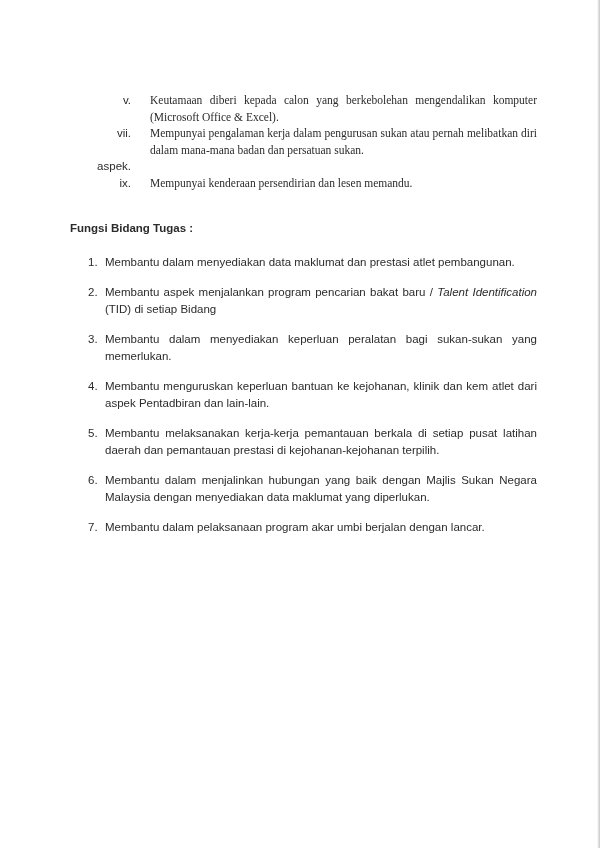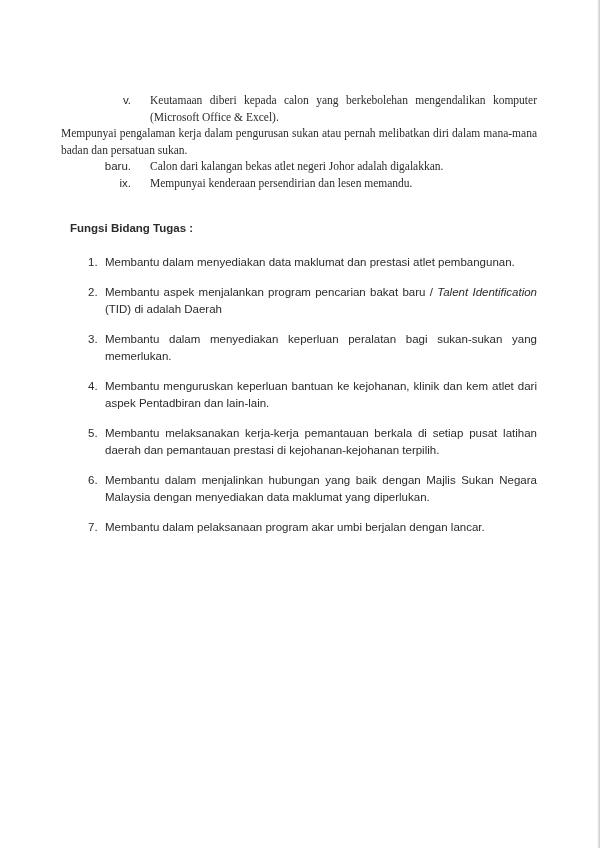--- a/index.html
+++ b/index.html
@@ -80,42 +80,42 @@
 <div class="page">
 
   <ul class="roman-list">
     <li>
       <span class="marker">v.</span>
       <span class="item-text">Keutamaan diberi kepada calon yang berkebolehan mengendalikan komputer (Microsoft Office &amp; Excel).</span>
     </li>
     <li>
     </li>
     <li>
+      <span class="marker">vii.</span>
       <span class="item-text">Mempunyai pengalaman kerja dalam pengurusan sukan atau pernah melibatkan diri dalam mana-mana badan dan persatuan sukan.</span>
     </li>
     <li>
-      <span class="marker">baru.</span>
-      <span class="item-text">Calon dari kalangan bekas atlet negeri Johor adalah digalakkan.</span>
+      <span class="marker">aspek.</span>
     </li>
     <li>
       <span class="marker">ix.</span>
       <span class="item-text">Mempunyai kenderaan persendirian dan lesen memandu.</span>
     </li>
   </ul>
 
   <h2 class="section-heading">Fungsi Bidang Tugas :</h2>
 
   <ol class="numbered-list">
     <li>
       <span class="num-marker">1.</span>
       <span class="item-text">Membantu dalam menyediakan data maklumat dan prestasi atlet pembangunan.</span>
     </li>
     <li>
       <span class="num-marker">2.</span>
-      <span class="item-text"><span>Membantu aspek menjalankan program pencarian bakat baru / </span><em>Talent Identification</em><span> (TID) di adalah Daerah</span></span>
+      <span class="item-text"><span>Membantu aspek menjalankan program pencarian bakat baru / </span><em>Talent Identification</em><span> (TID) di setiap Bidang</span></span>
     </li>
     <li>
       <span class="num-marker">3.</span>
       <span class="item-text">Membantu dalam menyediakan keperluan peralatan bagi sukan-sukan yang memerlukan.</span>
     </li>
     <li>
       <span class="num-marker">4.</span>
       <span class="item-text">Membantu menguruskan keperluan bantuan ke kejohanan, klinik dan kem atlet dari aspek Pentadbiran dan lain-lain.</span>
     </li>
     <li>

